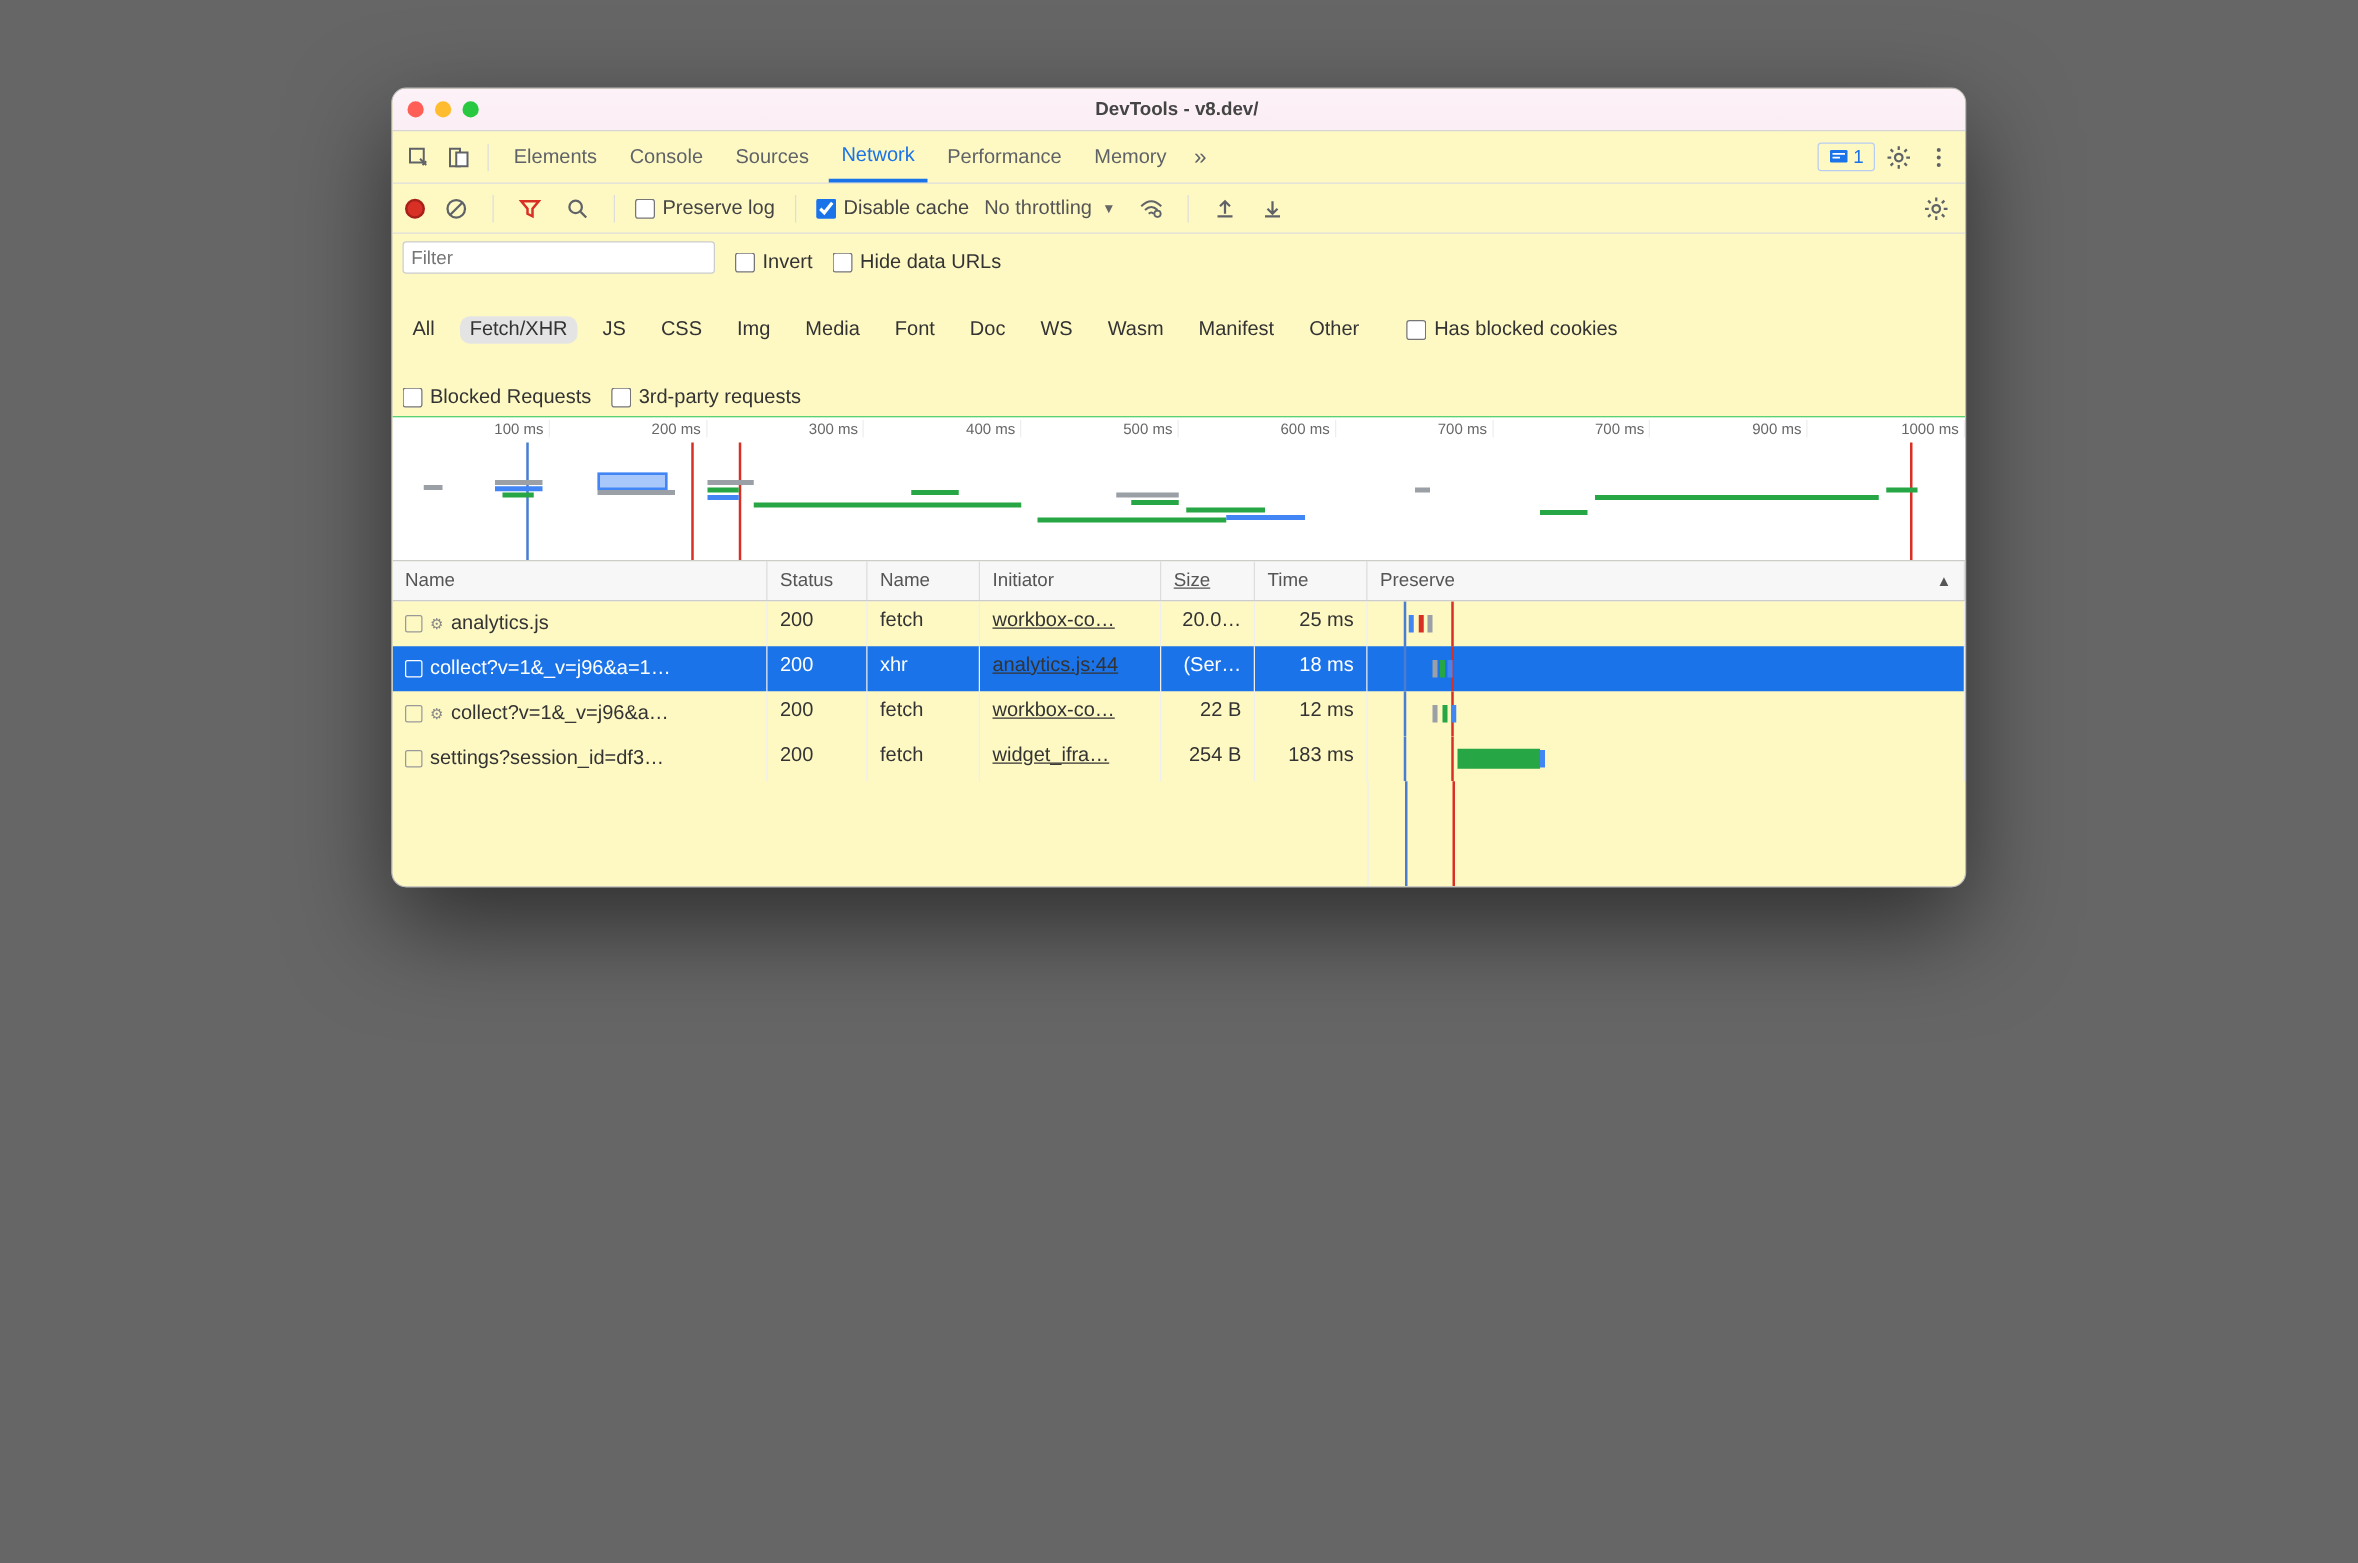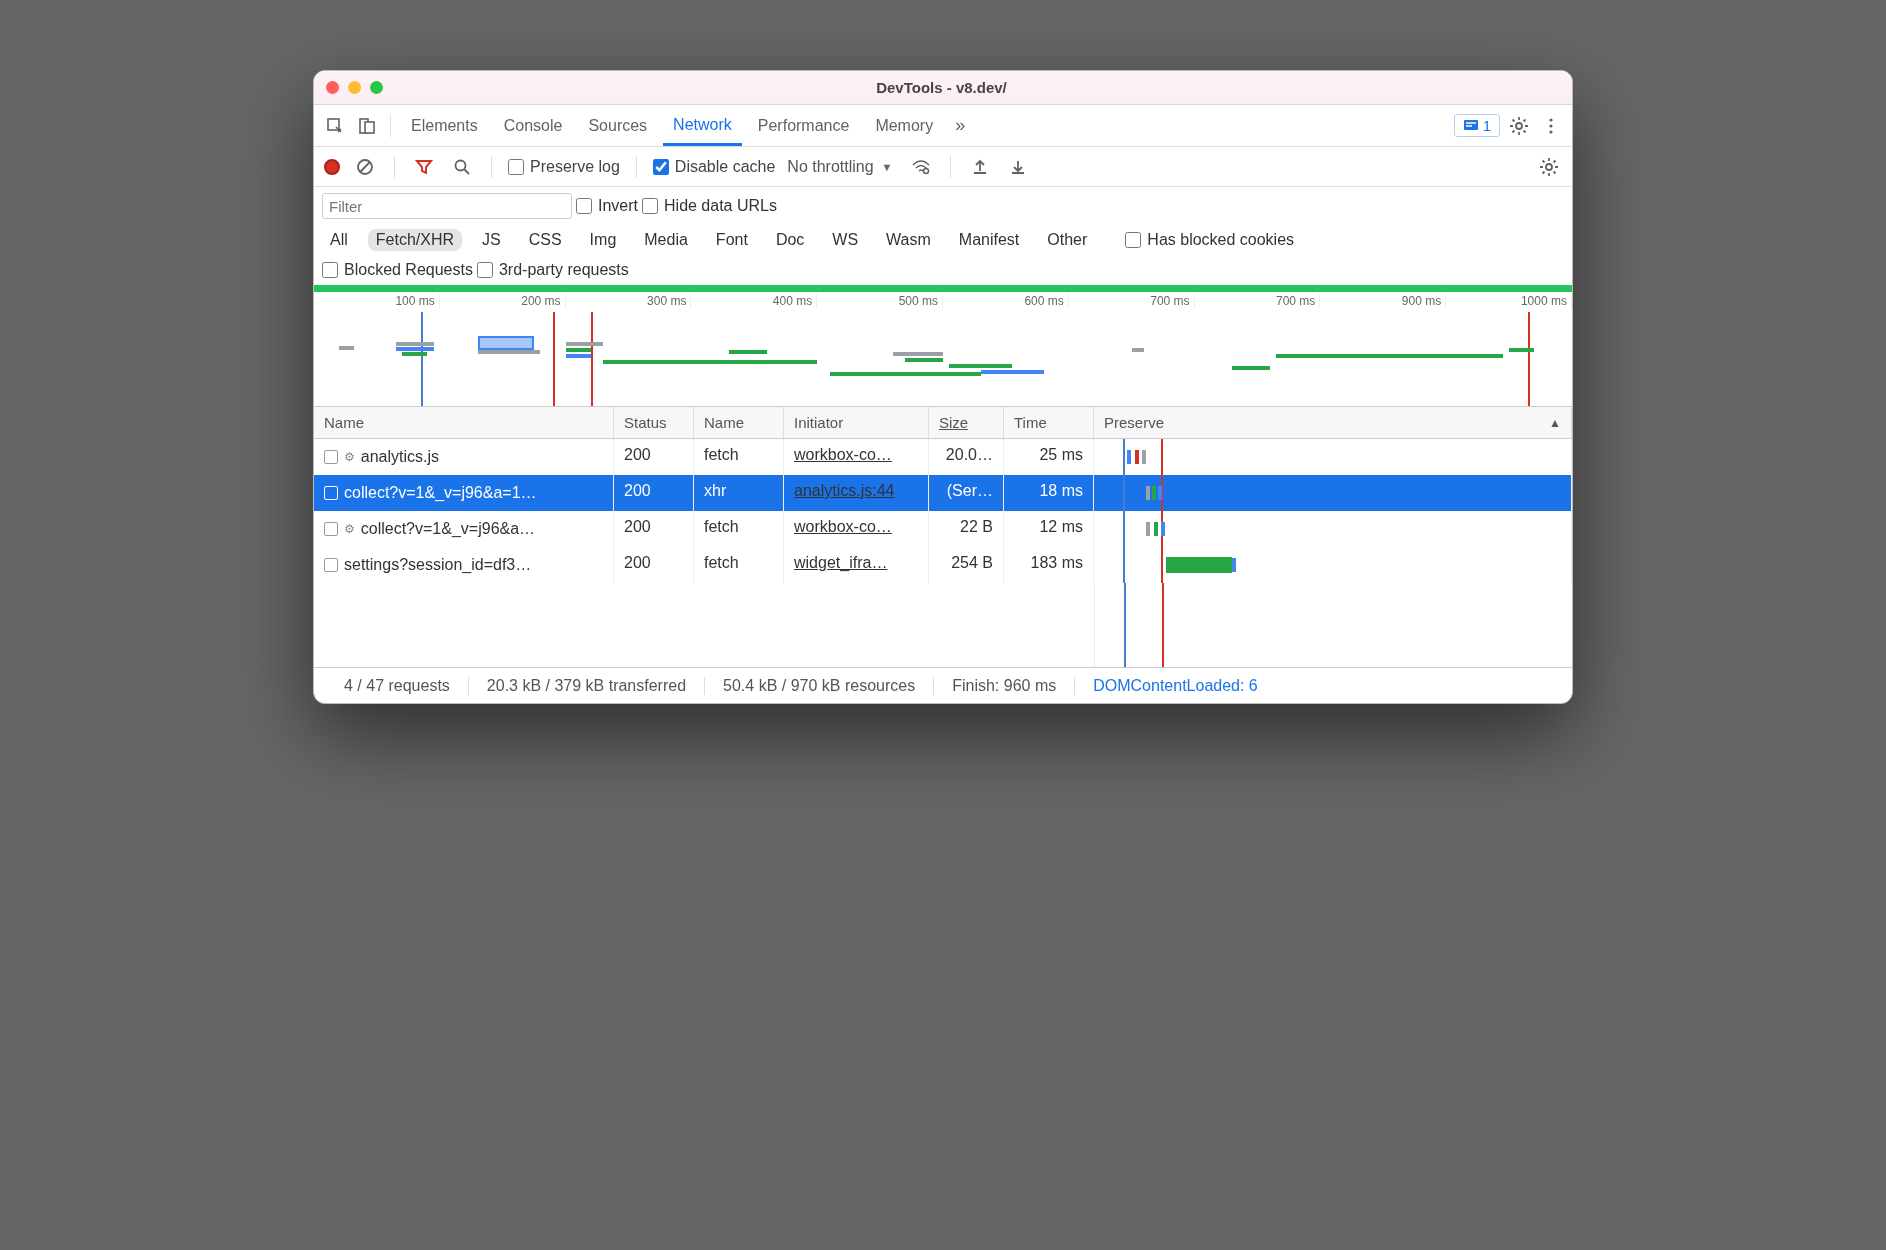--- a/index.html
+++ b/index.html
@@ -7,21 +7,21 @@
   font-family: -apple-system, "Helvetica Neue", Arial, sans-serif;
   background: #666;
   display: flex;
   justify-content: center;
   align-items: flex-start;
   padding: 70px;
   min-height: 100vh;
 }
 .window {
   width: 1260px;
-  background: #ffffff;
+  background: #fef9c3;
   border-radius: 12px;
   border: 1px solid #bbb;
   box-shadow: 0 30px 80px rgba(0,0,0,0.55);
   overflow: hidden;
   font-size: 14px;
   color: #333;
 }
 .titlebar {
   height: 34px;
   background: linear-gradient(#fdf2f8,#fbeef5);
@@ -55,22 +55,22 @@
   color:#444; font-size:16px;
 }
 .recdot { width:16px; height:16px; border-radius:50%; background:#d93025; border:2px solid #a8201a; }
 .filter-icon svg path { stroke:#d93025; fill:none; stroke-width:2; }
 input[type=checkbox] { width:16px; height:16px; accent-color:#1a73e8; }
 .chk { display:flex; align-items:center; gap:6px; }
 .thrott { display:flex; align-items:center; gap:4px; color:#555; }
 .arrowdn { font-size:11px; color:#666; padding:0 4px;}
 
 .filterrow {
-  display:flex; align-items:center; flex-wrap:wrap; padding:6px 8px; gap:4px;
-  border-bottom:7px solid #22c55e; font-size:16px; color:#333;
+  display:flex; align-items:flex-end; flex-wrap:wrap; padding:6px 8px; gap:16px;
+  border-bottom:1px solid #22c55e; font-size:16px; color:#333;
 }
 .filter-input { width:250px; height:26px; border:1px solid #ccc; border-radius:3px; padding:0 6px; font-size:15px; color:#666; }
 .typefilters { display:flex; align-items:center; gap:12px; flex-wrap:wrap; padding:2px 0; }
 .tf { padding:2px 8px; border-radius:8px; cursor:pointer; color:#333; }
 .tf.active { background:#e4e4e4; }
 
 .overview {
   height:115px; border-bottom:1px solid #ccc; position:relative; background:#fff;
 }
 .ticks { position:absolute; top:2px; left:0; right:0; height:14px; display:flex; font-size:12px; color:#666; }
@@ -423,21 +423,14 @@
           <div class="wf-tiny bg-blue" style="left:29%"></div>
       </div>
     </div>
 
     <div style="position:absolute; left:780px; right:0; top:144px; bottom:0; border-left:1px solid #eee;">
       <div class="wf-v-blue" style="left:6%"></div>
         <div class="wf-v-red" style="left:14%"></div>
     </div>
   </div>
 
-  <div class="statusbar">
-    <div class="stat">4 / 47 requests</div>
-    <div class="stat">20.3 kB / 379 kB transferred</div>
-    <div class="stat">50.4 kB / 970 kB resources</div>
-    <div class="stat">Finish: 960 ms</div>
-    <div class="stat">DOMContentLoaded: 6</div>
-  </div>
 
 </div>
 
 </body></html>

